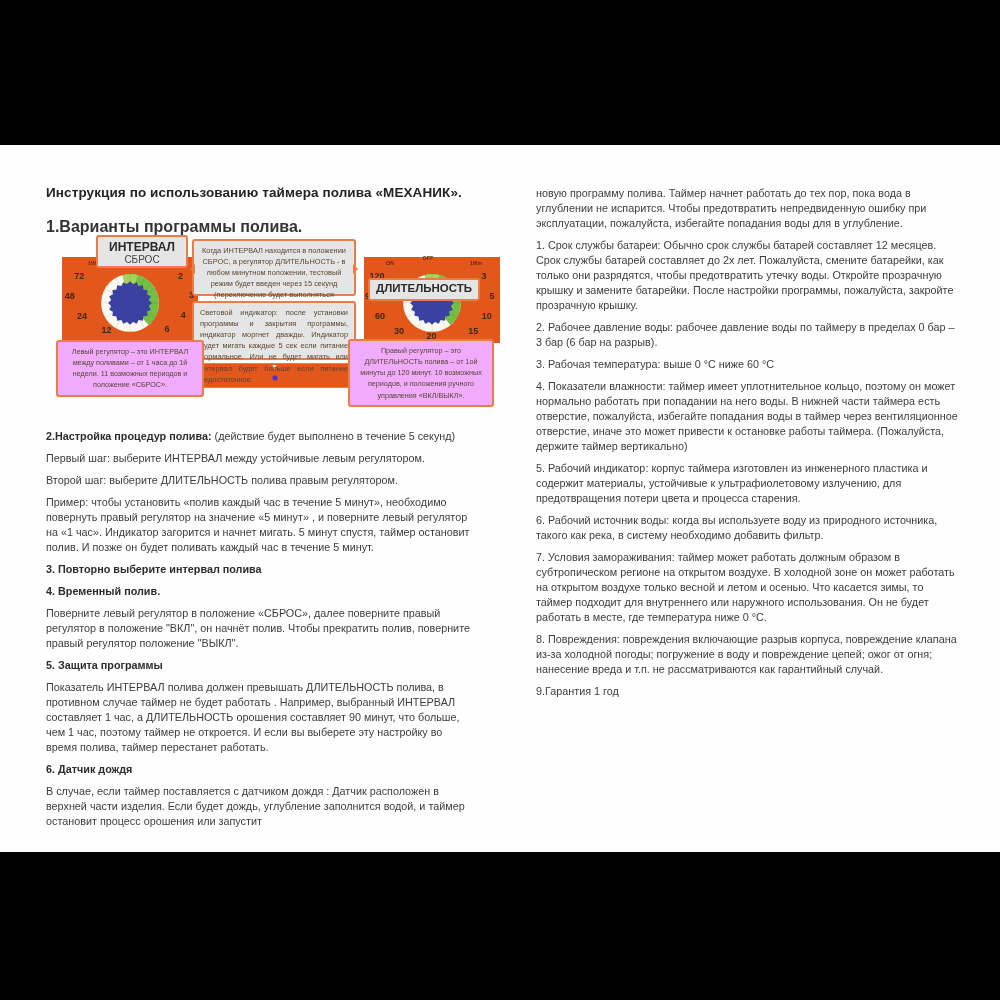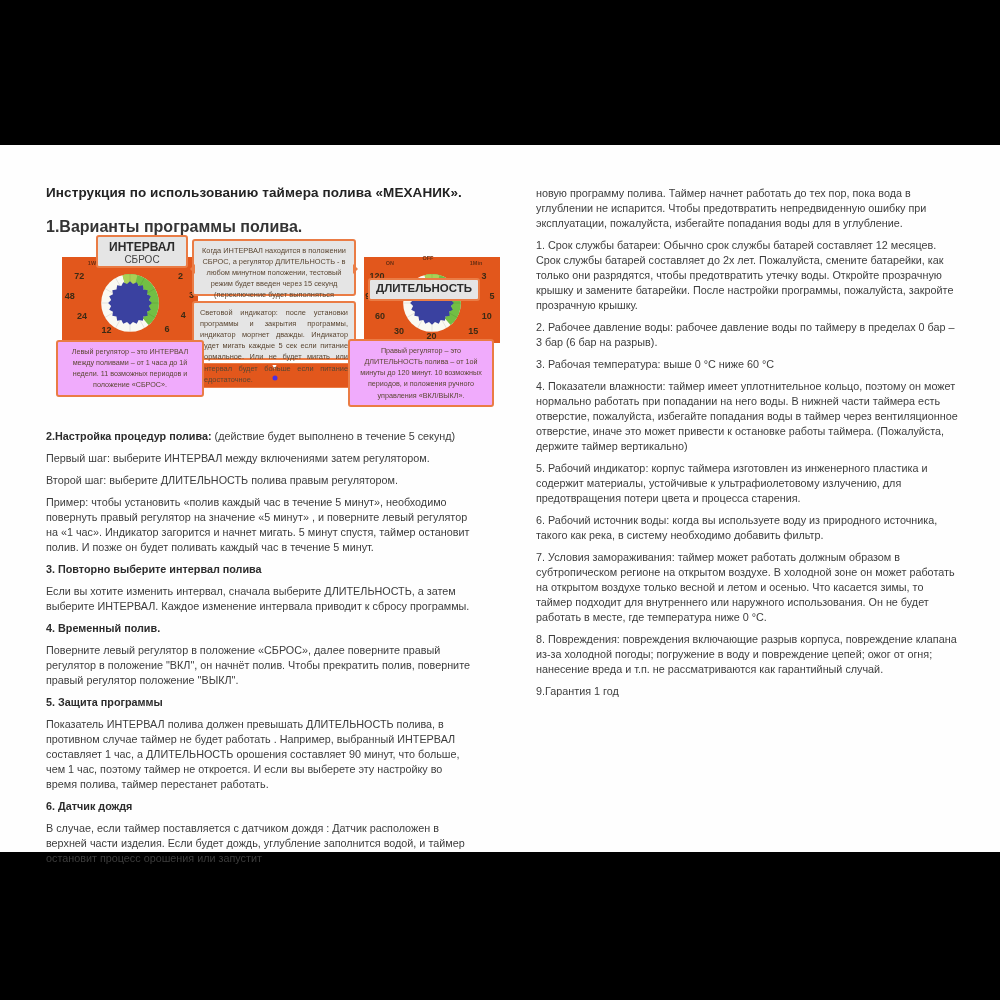--- a/index.html
+++ b/index.html
@@ -140,25 +140,24 @@
       <span class="ind-arrow">▼</span>
       <span class="ind-dot"></span>
     </div>
 
     <div class="caption cl">Левый регулятор – это ИНТЕРВАЛ между поливами – от 1 часа до 1й недели. 11 возможных периодов и положение «СБРОС».</div>
     <div class="caption cr">Правый регулятор – это ДЛИТЕЛЬНОСТЬ полива – от 1ой минуты до 120 минут. 10 возможных периодов, и положения ручного управления «ВКЛ/ВЫКЛ».</div>
   </div>
 
   <div class="flow flow-left">
       <p><strong>2.Настройка процедур полива:</strong> (действие будет выполнено в течение 5 секунд)</p>
-      <p>Первый шаг: выберите ИНТЕРВАЛ между включениями затем регулятором.</p>
+      <p>Первый шаг: выберите ИНТЕРВАЛ между устойчивые левым регулятором.</p>
       <p>Второй шаг: выберите ДЛИТЕЛЬНОСТЬ полива правым регулятором.</p>
       <p>Пример: чтобы установить «полив каждый час в течение  5 минут», необходимо повернуть правый регулятор на значение «5 минут» , и поверните левый регулятор на «1 час». Индикатор загорится и начнет мигать. 5 минут спустя, таймер  остановит полив. И позже он будет поливать каждый час в течение 5 минут.</p>
       <p><strong>3. Повторно выберите интервал полива</strong></p>
-      <p>Если вы хотите изменить интервал, сначала выберите ДЛИТЕЛЬНОСТЬ, а затем выберите ИНТЕРВАЛ. Каждое изменение интервала приводит к сбросу программы.</p>
       <p><strong>4. Временный полив.</strong></p>
       <p>Поверните левый регулятор в положение «СБРОС», далее поверните правый регулятор в положение "ВКЛ", он начнёт полив. Чтобы  прекратить полив,  поверните  правый регулятор положение "ВЫКЛ".</p>
       <p><strong>5. Защита программы</strong></p>
       <p>Показатель ИНТЕРВАЛ полива должен превышать ДЛИТЕЛЬНОСТЬ полива, в противном случае таймер не будет работать . Например, выбранный ИНТЕРВАЛ составляет 1 час, а ДЛИТЕЛЬНОСТЬ орошения составляет 90 минут, что больше, чем 1 час, поэтому таймер не откроется. И если вы выберете эту настройку во время полива, таймер перестанет работать.</p>
       <p><strong>6. Датчик дождя</strong></p>
       <p> В случае, если таймер поставляется с датчиком дождя : Датчик расположен в верхней части изделия. Если будет дождь, углубление заполнится водой, и таймер остановит процесс орошения или запустит</p>
     </div>
   <div class="flow flow-right">
       <p>новую программу полива. Таймер начнет работать до тех пор, пока вода в углублении  не испарится. Чтобы предотвратить непредвиденную ошибку при эксплуатации, пожалуйста, избегайте попадания воды для в углубление.</p>
       <p>1. Срок службы батареи: Обычно срок службы батарей составляет 12 месяцев. Срок службы батарей составляет до 2х лет. Пожалуйста, смените батарейки, как только они разрядятся, чтобы предотвратить утечку воды. Откройте прозрачную крышку и замените батарейки. После настройки программы, пожалуйста, закройте прозрачную крышку.</p>

